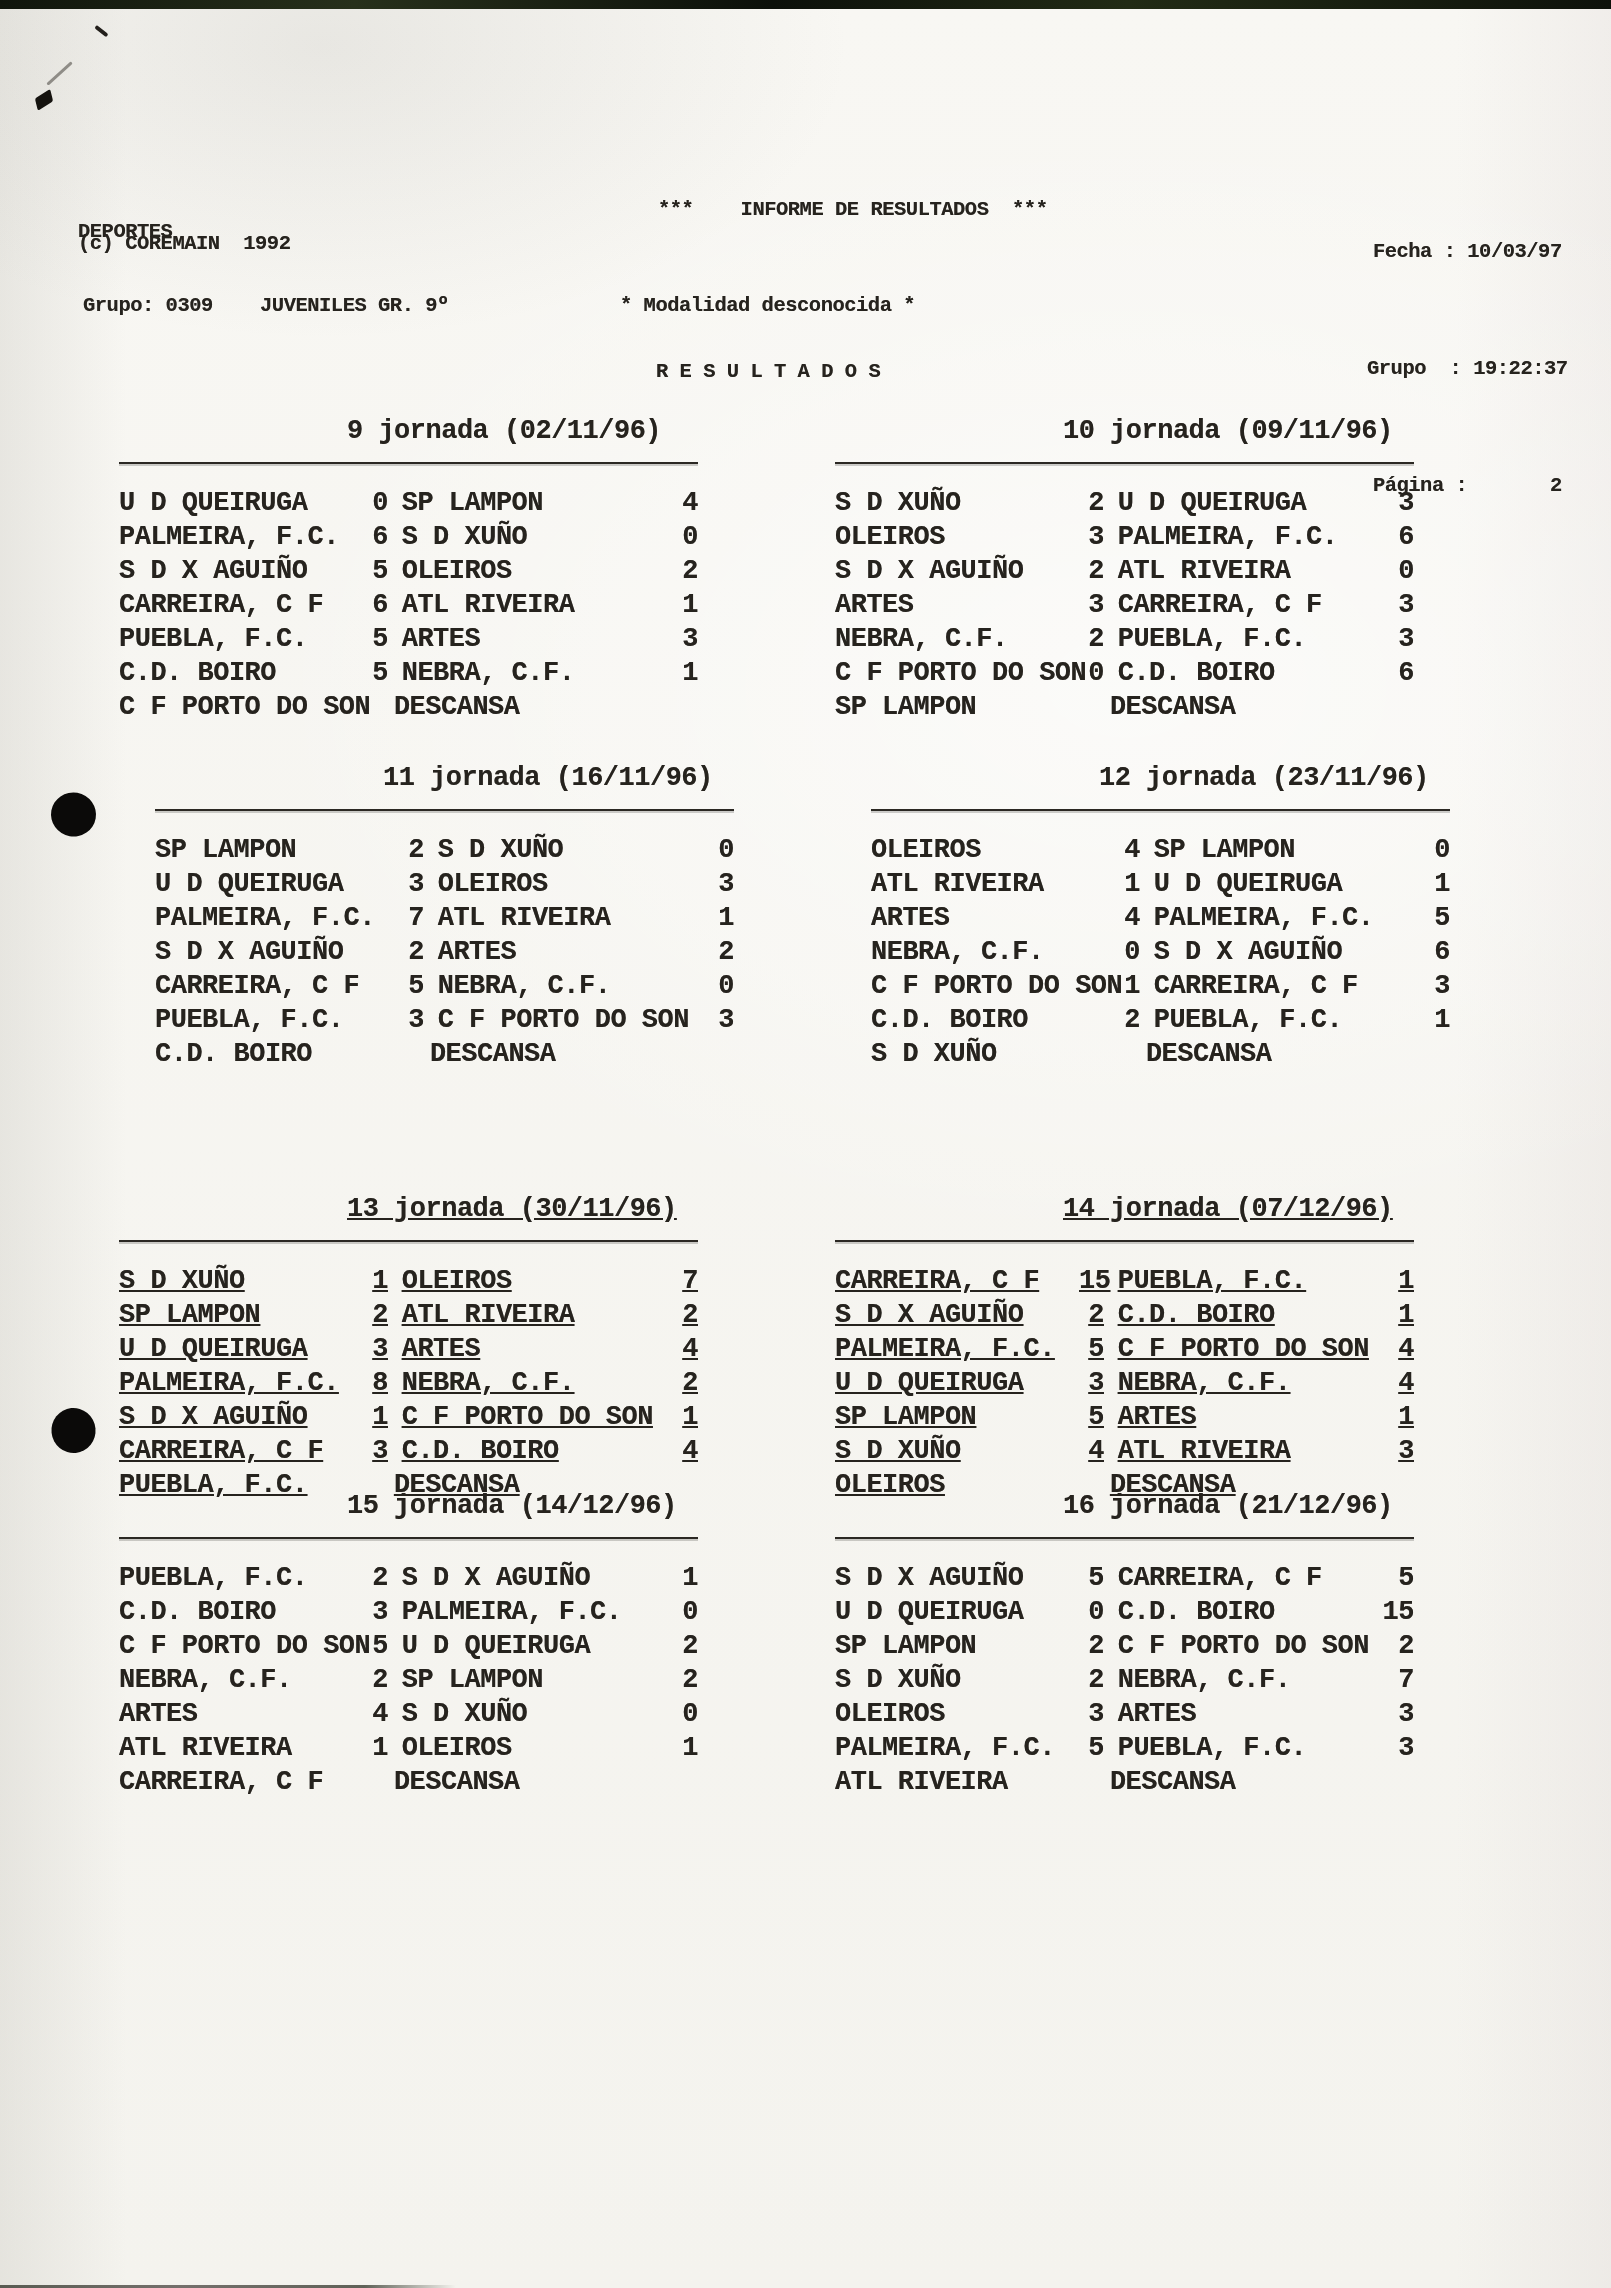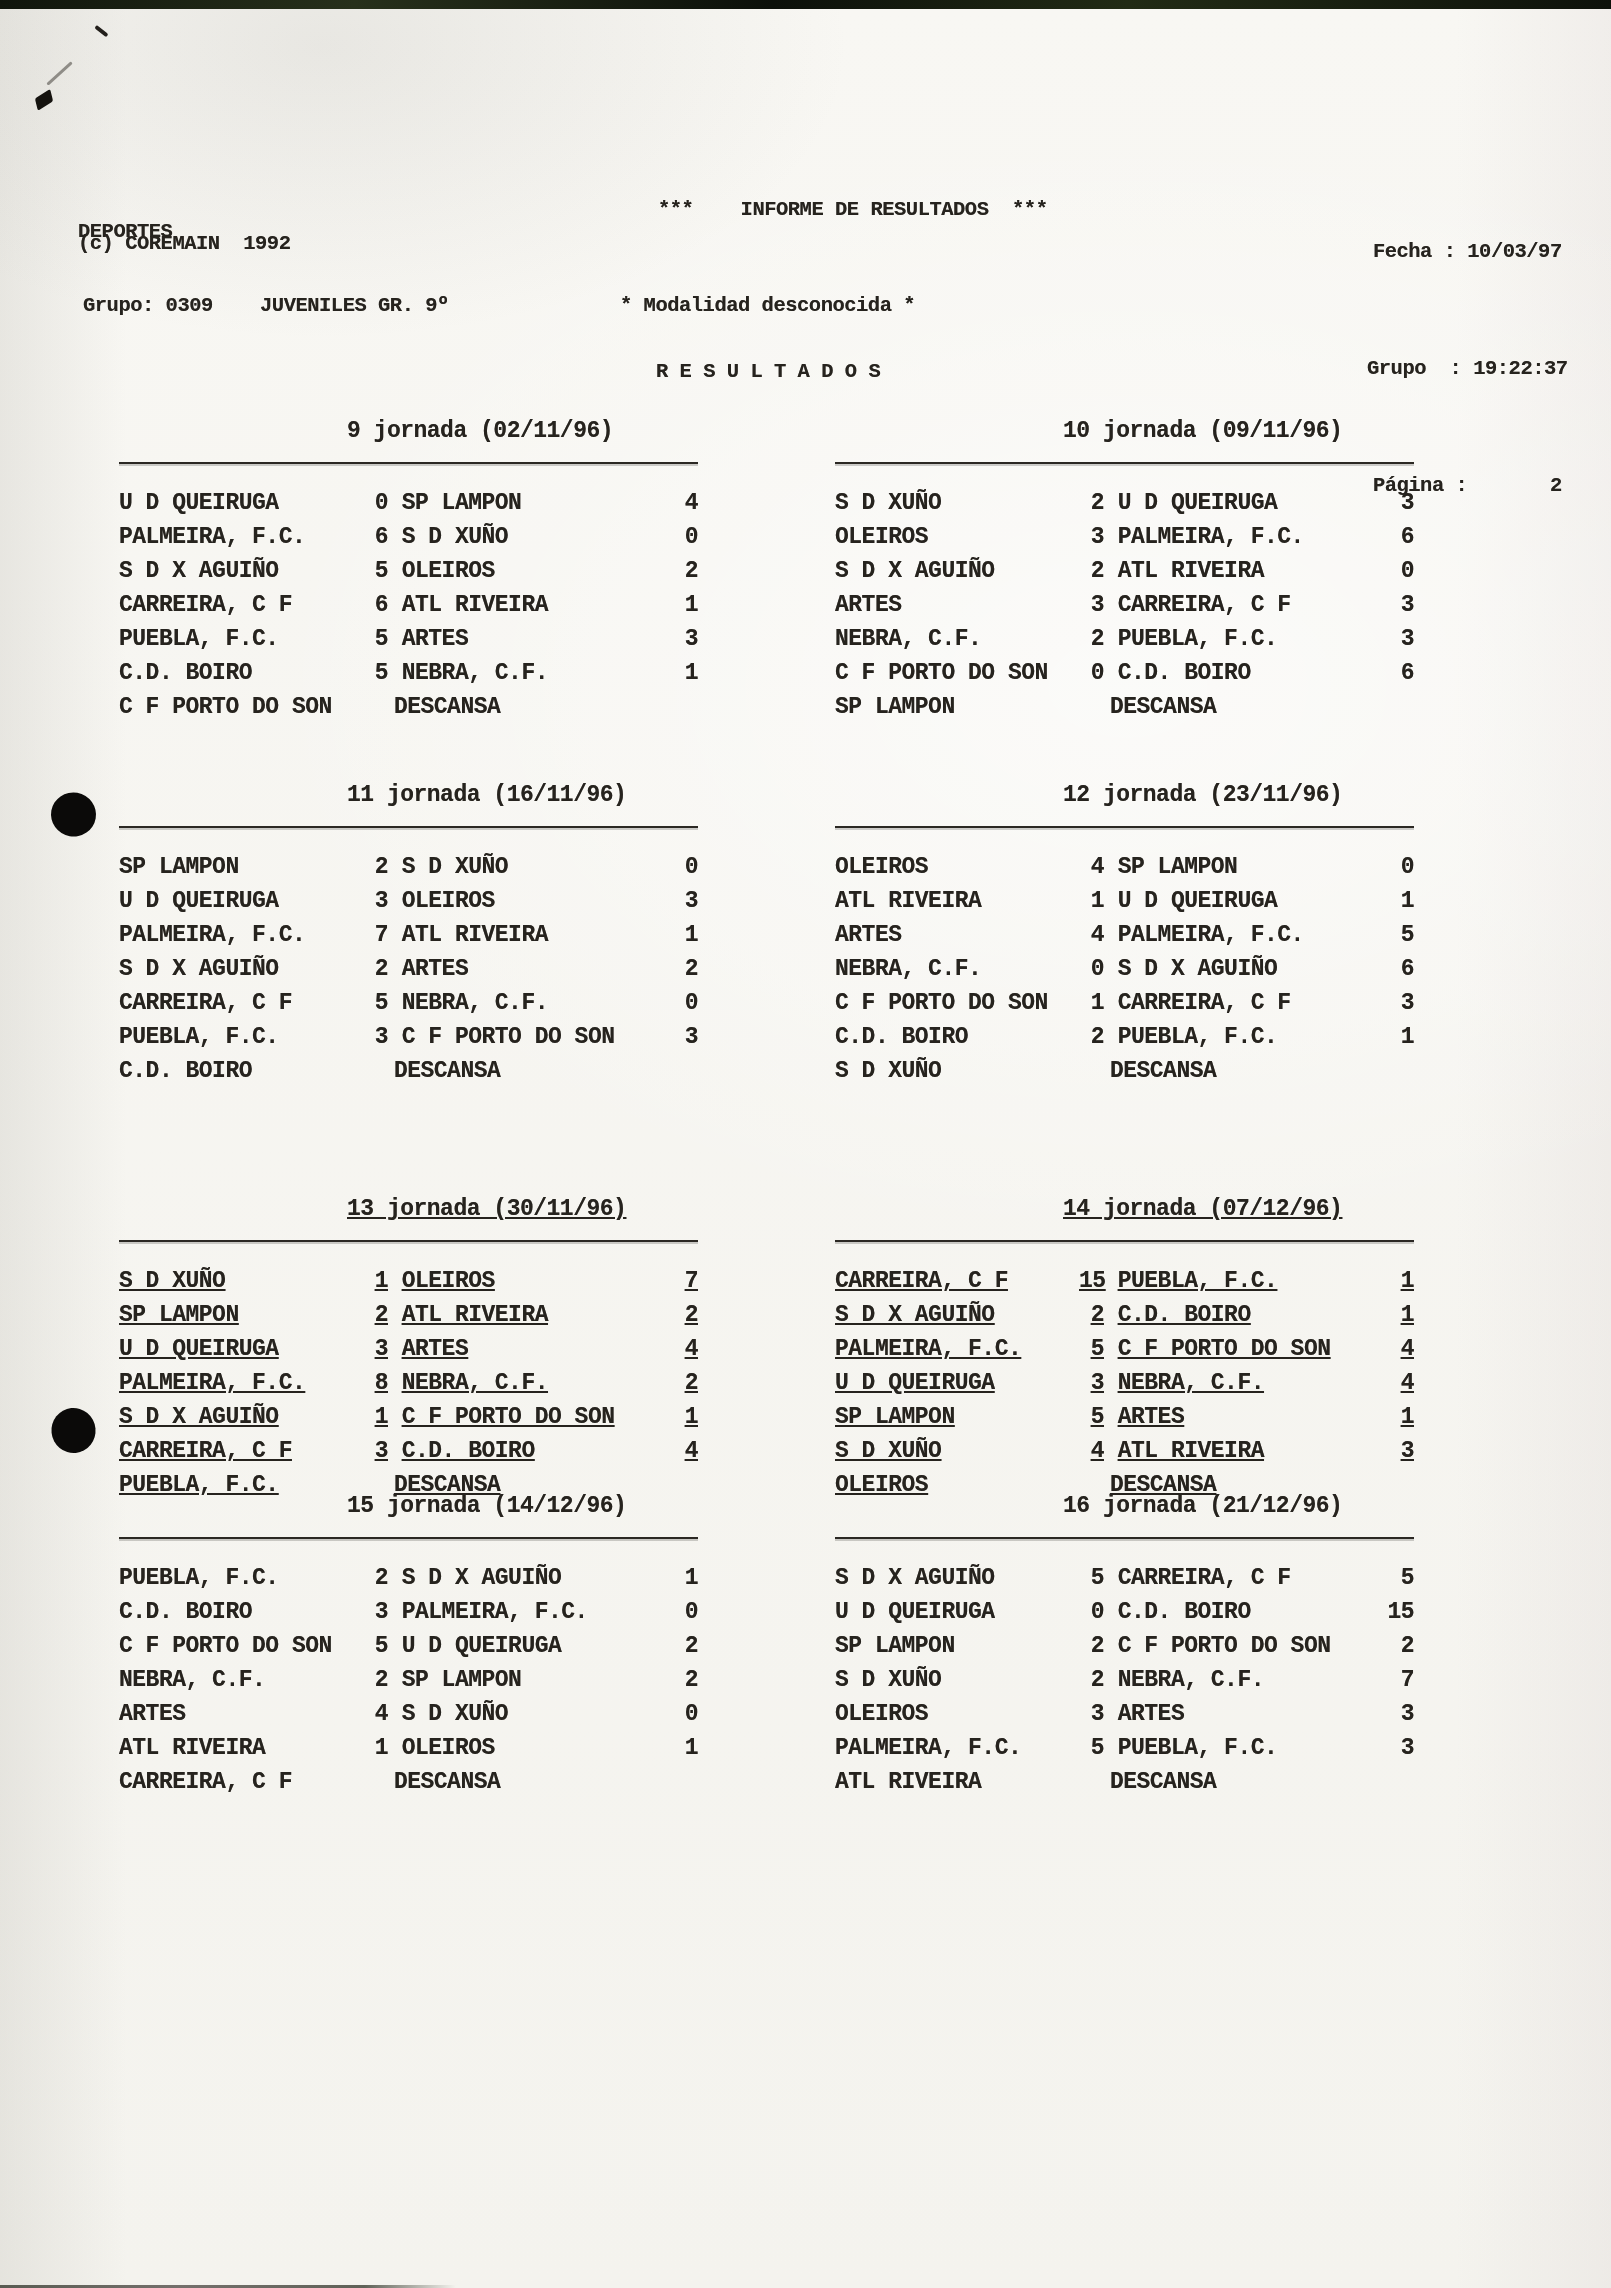--- a/index.html
+++ b/index.html
@@ -40,23 +40,23 @@
     transform:rotate(-32deg) skewX(-18deg);border-radius:2px;}
   
   .copyright{left:78px;top:183px;margin-top:48px;}
   .department{left:78px;top:219px;}
   .report-title{left:658px;top:183px;margin-top:14px;}
   .meta{left:1367px;top:154px;line-height:39px;text-align:center;}
   .group-line{left:83px;top:293px;}
   .modality{left:620px;top:293px;}
   .results-heading{left:656px;top:359px;}
   
-  .jornada{position:absolute;width:579px;font-size:23px;}
+  .jornada{position:absolute;width:579px;font-size:27px;}
   .col-0{left:119px;} .col-1{left:835px;}
-  .band-0{top:419px;} .band-1{top:783px;} .band-2{top:1197px;text-decoration:underline;} .band-3{top:1494px;}
+  .band-0{top:419px;} .band-1{top:766px;margin-left:36px;} .band-2{top:1197px;text-decoration:underline;} .band-3{top:1494px;}
   .jt-title{white-space:pre;line-height:25px;padding-left:228px;margin:0 0 17.6px 0;}
   .jt-rule{height:2.9px;background:#2b2823;margin:0 0 21.5px 0;
     box-shadow:0 2px 0 rgba(43,40,35,0.22);}
   .match-row{display:grid;grid-template-columns:244px 25px 263px 47px;height:34px;
     line-height:34px;white-space:pre;}
   .home-team{text-align:left;}
   .home-score{text-align:right;}
   .away-team{text-align:left;padding-left:13.7px;}
   .away-team.descansa{margin-left:-7.8px;}
   .away-score{text-align:right;}

